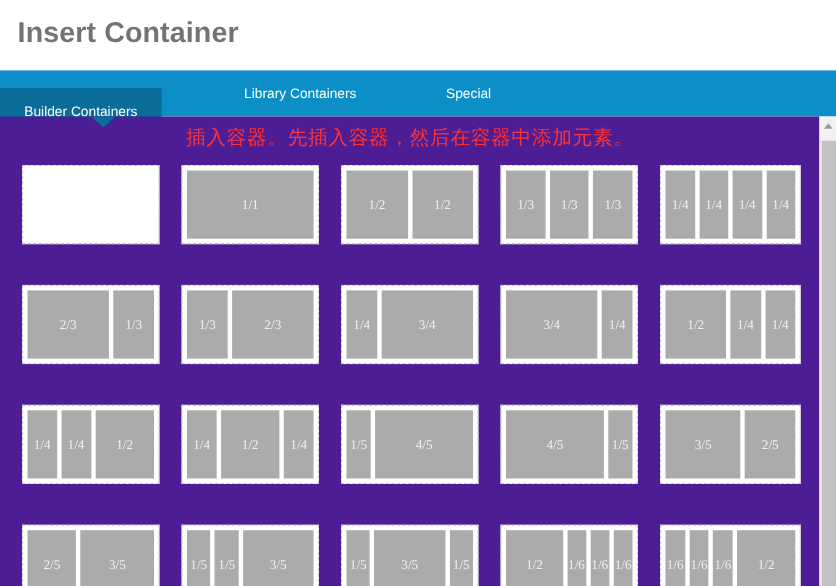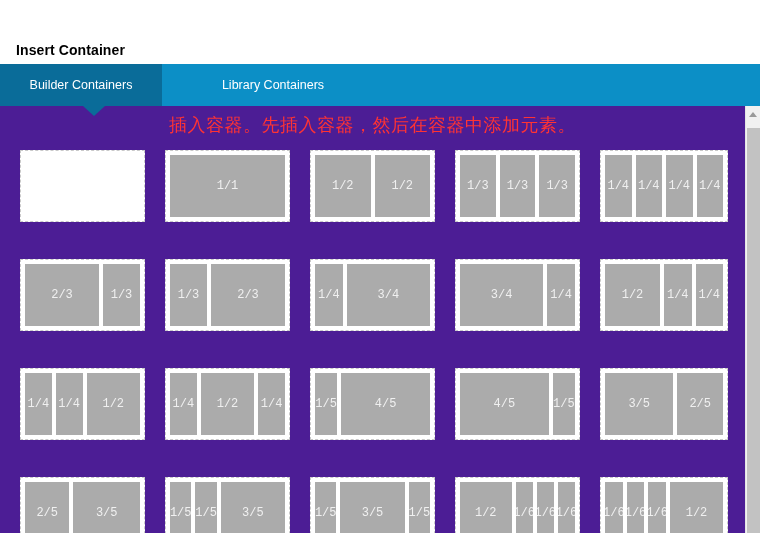--- a/index.html
+++ b/index.html
@@ -28,26 +28,25 @@
     left: 0; top: 0;
     width: 760px;
     height: 64px;
     background: #ffffff;
     box-sizing: border-box;
   }
   .page-title {
     position: absolute;
     left: 16px;
     top: 14px;
-    font-size: 14px;
+    font-size: 26px;
     font-weight: bold;
-    color: #000000;
+    color: #737373;
     letter-spacing: 0.1px;
     white-space: nowrap;
-    margin-top: 28px;
   }
   .search-box {
     position: absolute;
     right: 19px;
     top: 14px;
     width: 205px;
     height: 31px;
     border: 1px solid #d3d3d3;
     background: #ffffff;
     box-sizing: border-box;
@@ -84,21 +83,21 @@
     color: #ffffff;
     font-size: 12.5px;
     font-weight: normal;
     cursor: pointer;
     box-sizing: border-box;
     white-space: nowrap;
   }
   .tab.active {
     background: #0a6c99;
   }
-  .tab-0 { left: 0px;   width: 162px; }
+  .tab-0 { left: 0px;   width: 147px; margin-top: 16px; }
   .tab-1 { left: 182px; width: 182px; }
   .tab-2 { left: 364px; width: 124px; }
   .tab-pointer {
     position: absolute;
     top: 42px;
     left: 83px;
     width: 0; height: 0;
     border-left: 11px solid transparent;
     border-right: 11px solid transparent;
     border-top: 10px solid #0a6c99;
@@ -158,21 +157,21 @@
   .col-3 { left: 455px; width: 125px; }
   .col-4 { left: 600px; width: 128px; }
 
   .block {
     background: #ababab;
     color: #f0f0f0;
     display: flex;
     align-items: center;
     justify-content: center;
     font-size: 12px;
-    font-family: Liberation Mono, monospace;
+    font-family: Liberation Serif, serif;
     margin-right: 4px;
     overflow: hidden;
     white-space: nowrap;
   }
   .block:last-child { margin-right: 0; }
 
   
   .scrollbar {
     position: absolute;
     right: 0;
@@ -220,20 +219,23 @@
     <div class="page-title">Insert Container</div>
   </div>
 
   <div class="tabbar">
     <div class="tab tab-0 active">
       <span>Builder Containers</span>
     </div>
     <div class="tab tab-1">
       <span>Library Containers</span>
     </div>
+    <div class="tab tab-2">
+      <span>Special</span>
+    </div>
     <div class="tab-pointer"></div>
   </div>
 
   <div class="body-area">
     <div class="annotation">插入容器。先插入容器，然后在容器中添加元素。</div>
     <div class="grid" id="grid">
         <div class="grid-row">
           <div class="cell col-0 empty"></div>
           <div class="cell col-1">
             <div class="block" style="flex: 1 1 0px;">1/1</div>

